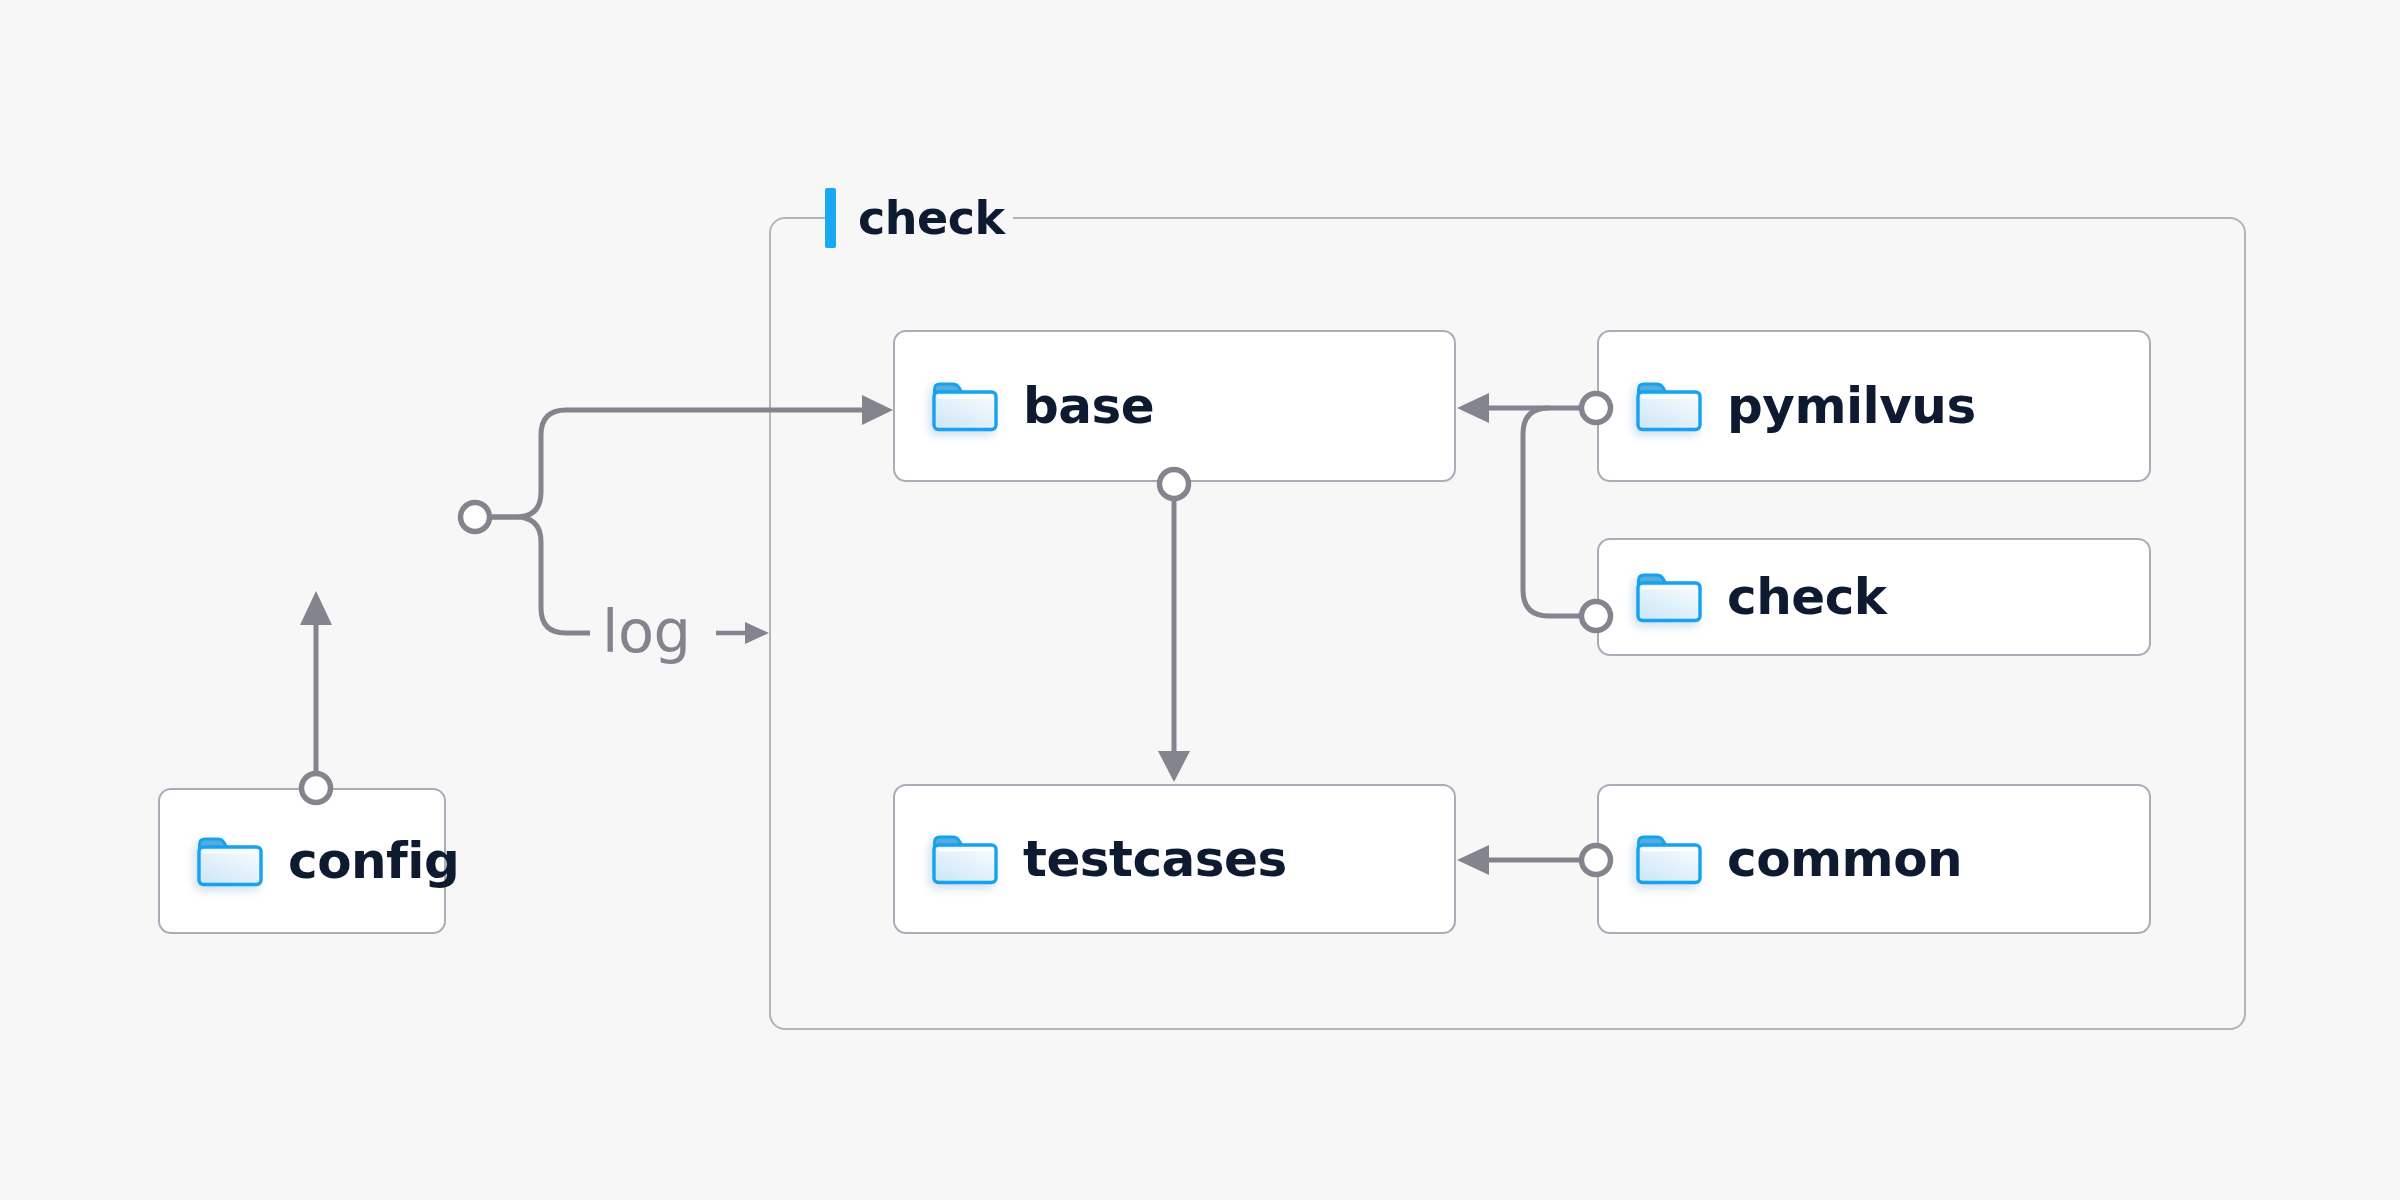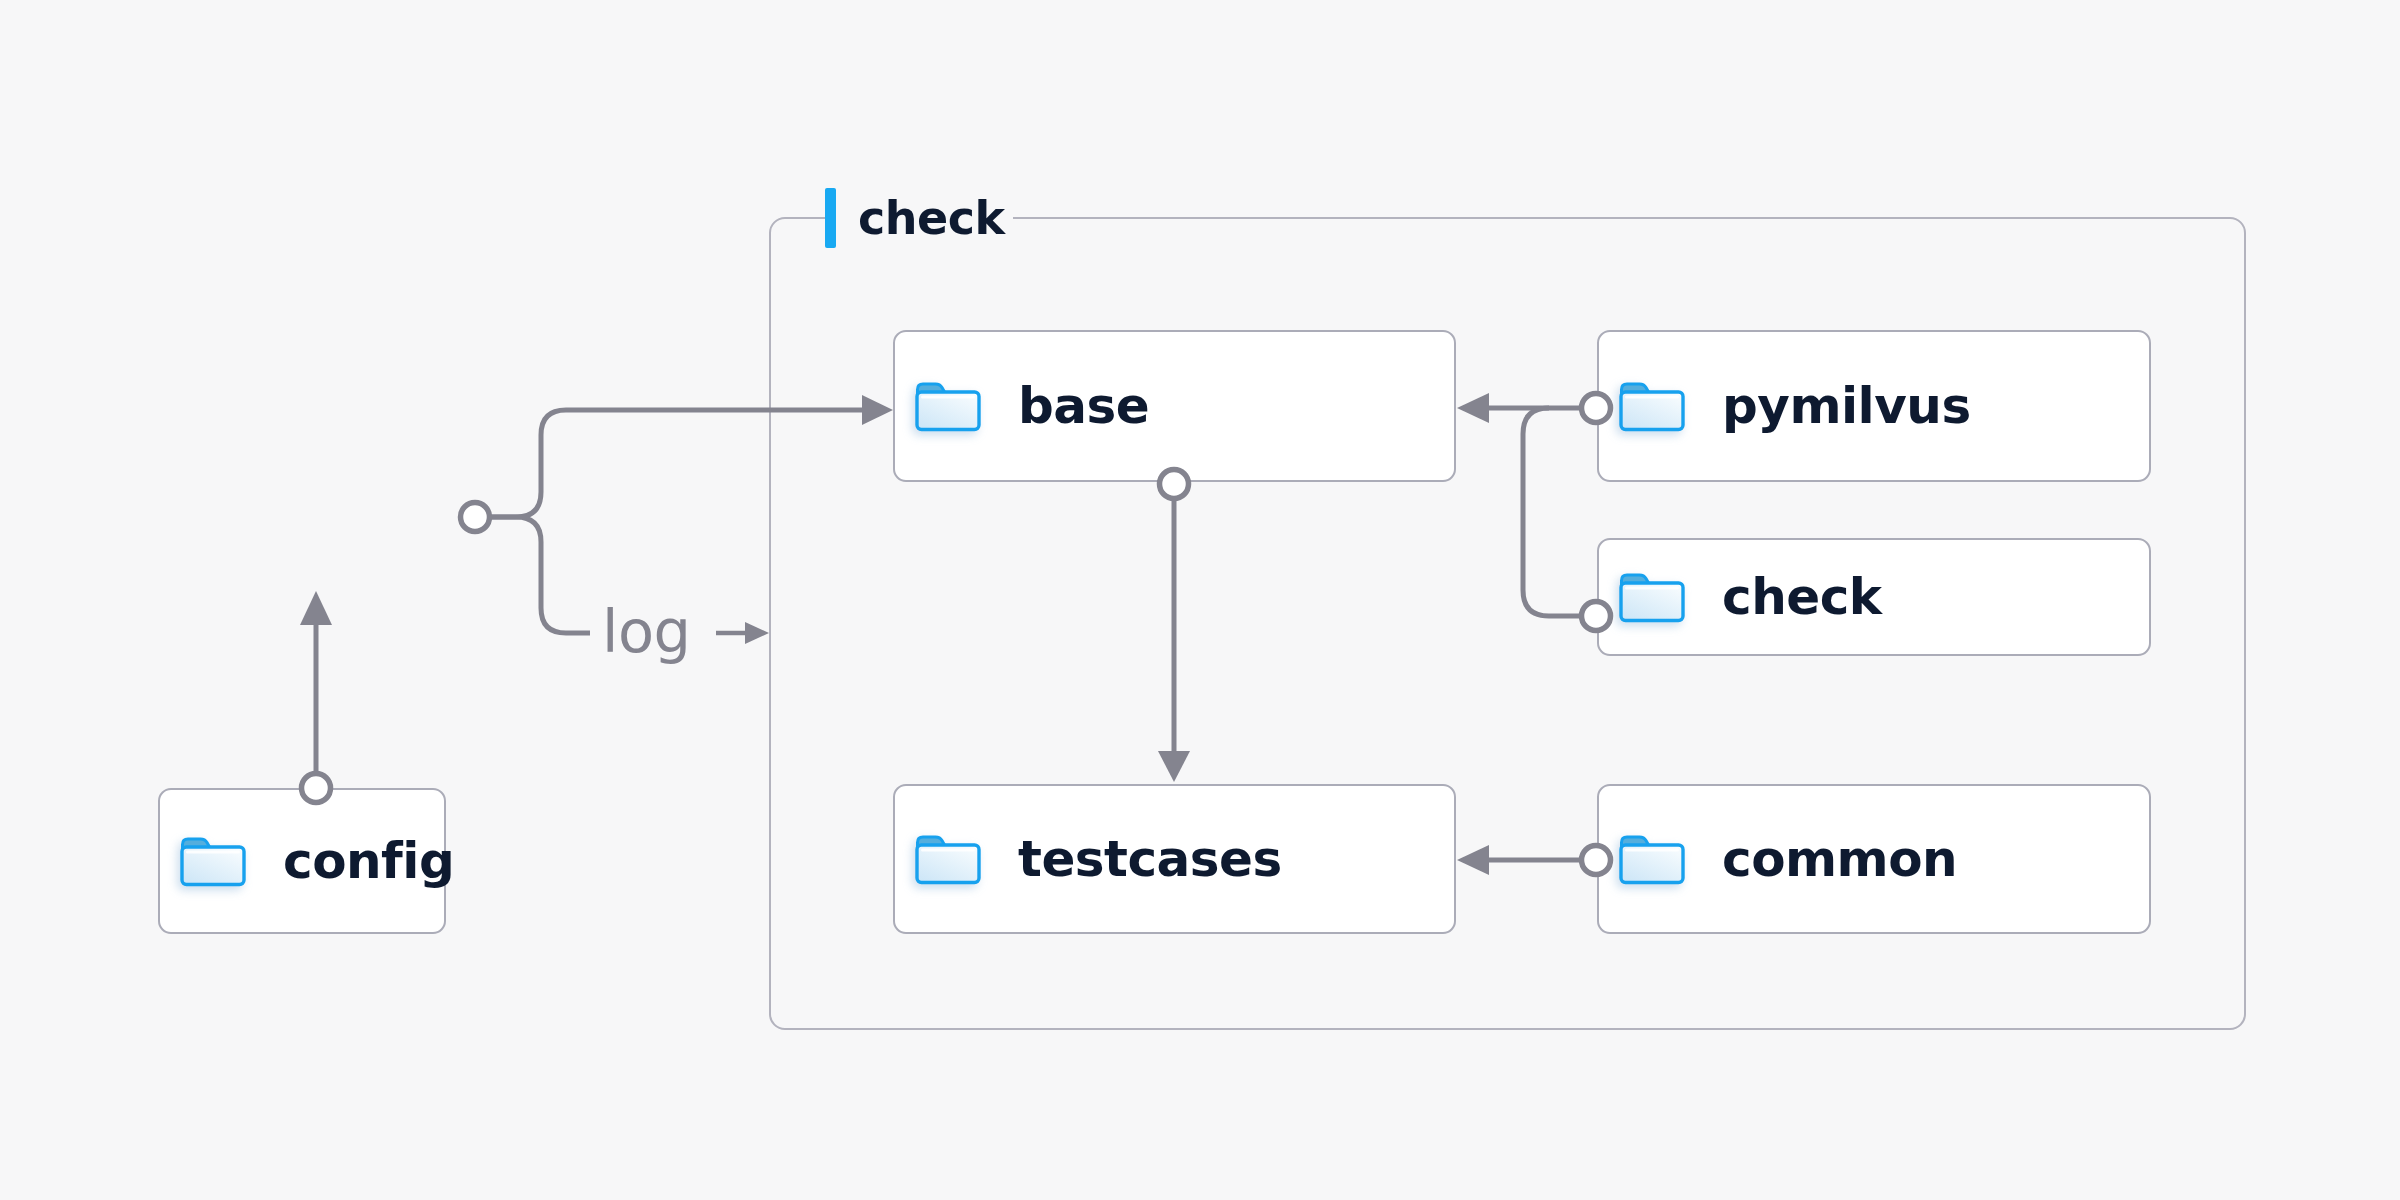--- a/index.html
+++ b/index.html
@@ -34,21 +34,21 @@
   }
   .pytest-bar{width:11px;height:60px;background:var(--accent-blue);border-radius:2px;flex:0 0 auto;}
   .pytest-text{
     font-size:46px;font-weight:600;color:var(--node-text);
     letter-spacing:-0.5px;line-height:1;white-space:nowrap;
   }
   
   .node{
     position:absolute;box-sizing:border-box;z-index:2;
     background:var(--node-bg);border:2px solid var(--node-border);border-radius:13px;
-    display:flex;align-items:center;gap:36px;padding-left:19px;
+    display:flex;align-items:center;gap:24px;padding-left:36px;
   }
   .node-label{
     font-size:50px;font-weight:600;color:var(--node-text);
     letter-spacing:-0.5px;line-height:1;white-space:nowrap;
   }
   .folder{flex:0 0 auto;filter:drop-shadow(-3px 4px 5px rgba(110,160,205,0.35));}
   .f-tab{fill:var(--folder-tab);stroke:var(--folder-outline);stroke-width:3;stroke-linejoin:round;}
   .f-body{stroke:var(--folder-outline);stroke-width:3.4;}
   .f-hl{fill:rgba(255,255,255,0.85);}
   .grad-a{stop-color:#f8fcfe;}

